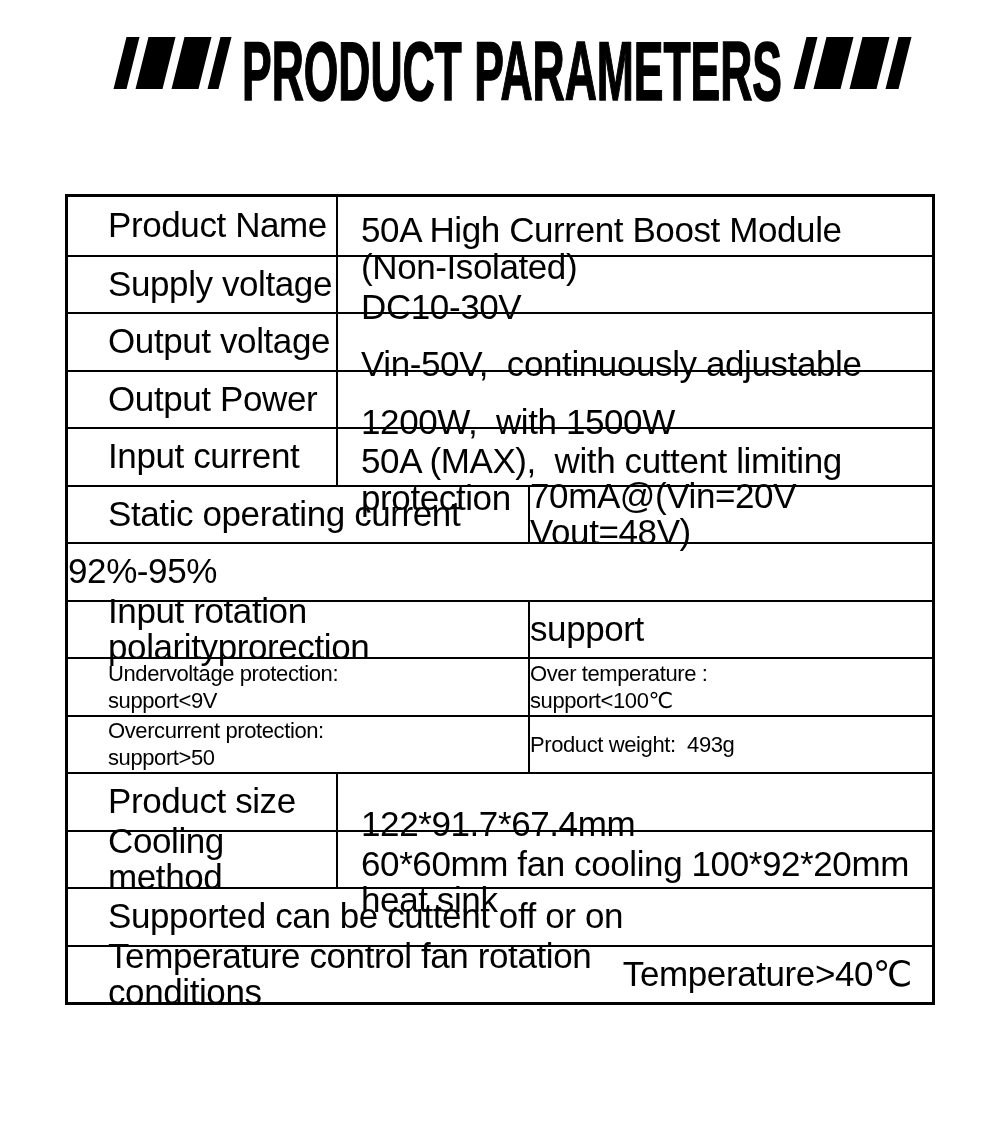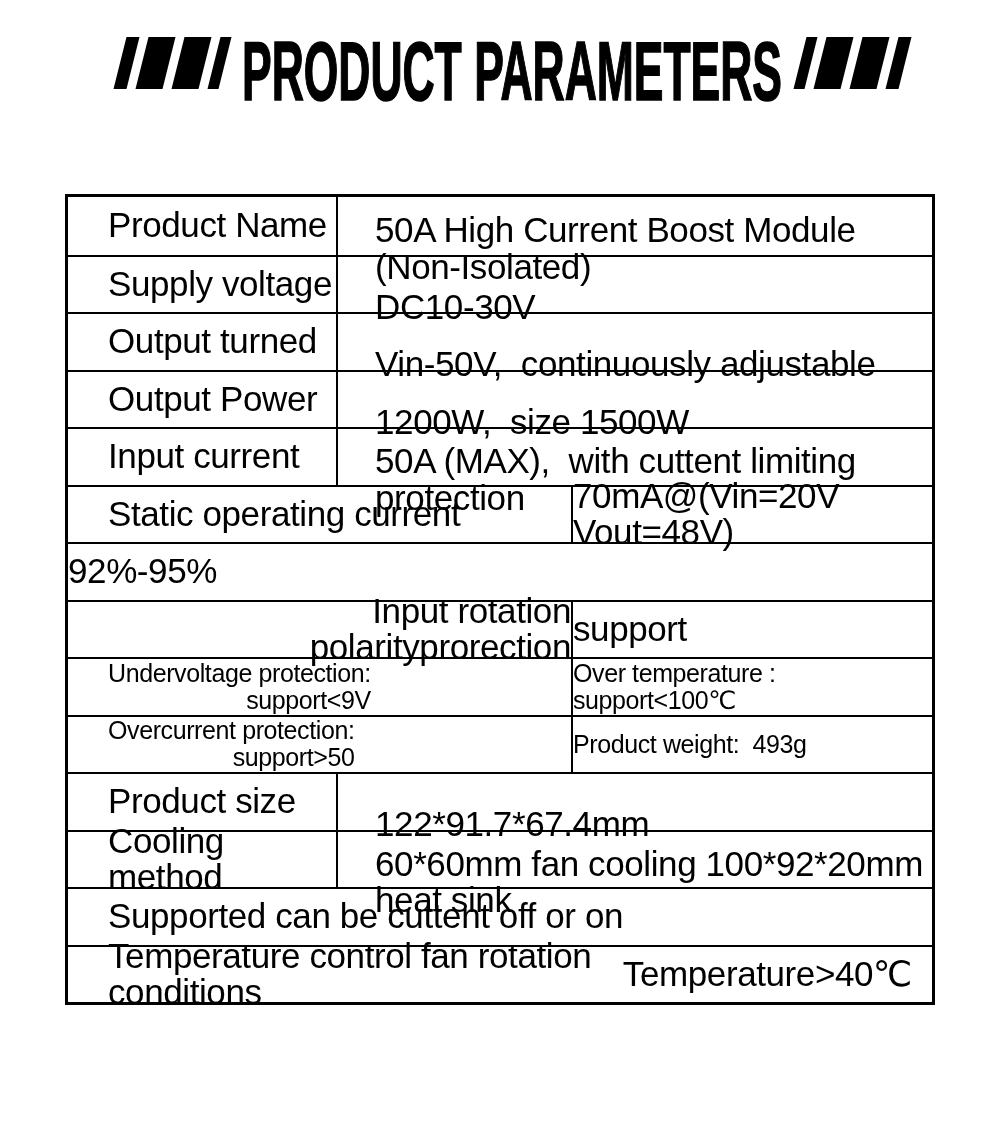--- a/index.html
+++ b/index.html
@@ -72,35 +72,35 @@
     font-size: 35px;
     letter-spacing: -0.4px;
     white-space: pre-wrap;
     line-height: 1.05;
   }
   .label { padding-left: 40px; border-right: 2px solid #000000; }
   .value { flex: 1; }
 
   
   .rowA .label { width: 270px; }
-  .rowA .value { padding-left: 37px; margin-top: 46px; }
+  .rowA .value { padding-left: 23px; margin-top: 46px; }
 
   
-  .rowB .label { width: 505px; text-align: right; }
+  .rowB .label { width: 462px; }
   .rowB .value { }
 
   
   .rowC {
     justify-content: space-between;
     padding: 0 20px 0 40px;
   }
   .rowC .cell { padding: 0; border: none; }
 
   .twoline .cell {
-    font-size: 25px;
+    font-size: 22px;
     letter-spacing: -0.4px;
     line-height: 27px;
   }
 </style>
 </head>
 <body>
 
 <div class="header">
   <div class="bars bars-left">
     <div class="bar n1"></div>
@@ -125,27 +125,27 @@
     <div class="cell label">Product Name</div>
     <div class="cell value">50A High Current Boost Module (Non-Isolated)</div>
   </div>
 
   <div class="row rowA">
     <div class="cell label">Supply voltage</div>
     <div class="cell value">DC10-30V</div>
   </div>
 
   <div class="row rowA">
-    <div class="cell label">Output turned</div>
+    <div class="cell label">Output voltage</div>
     <div class="cell value">Vin-50V,  continuously adjustable</div>
   </div>
 
   <div class="row rowA">
     <div class="cell label">Output Power</div>
-    <div class="cell value">1200W,  size 1500W</div>
+    <div class="cell value">1200W,  with 1500W</div>
   </div>
 
   <div class="row rowA">
     <div class="cell label">Input current</div>
     <div class="cell value">50A (MAX),  with cuttent limiting protection</div>
   </div>
 
   <div class="row rowB">
     <div class="cell label">Static operating current</div>
     <div class="cell value">70mA@(Vin=20V  Vout=48V)</div>

